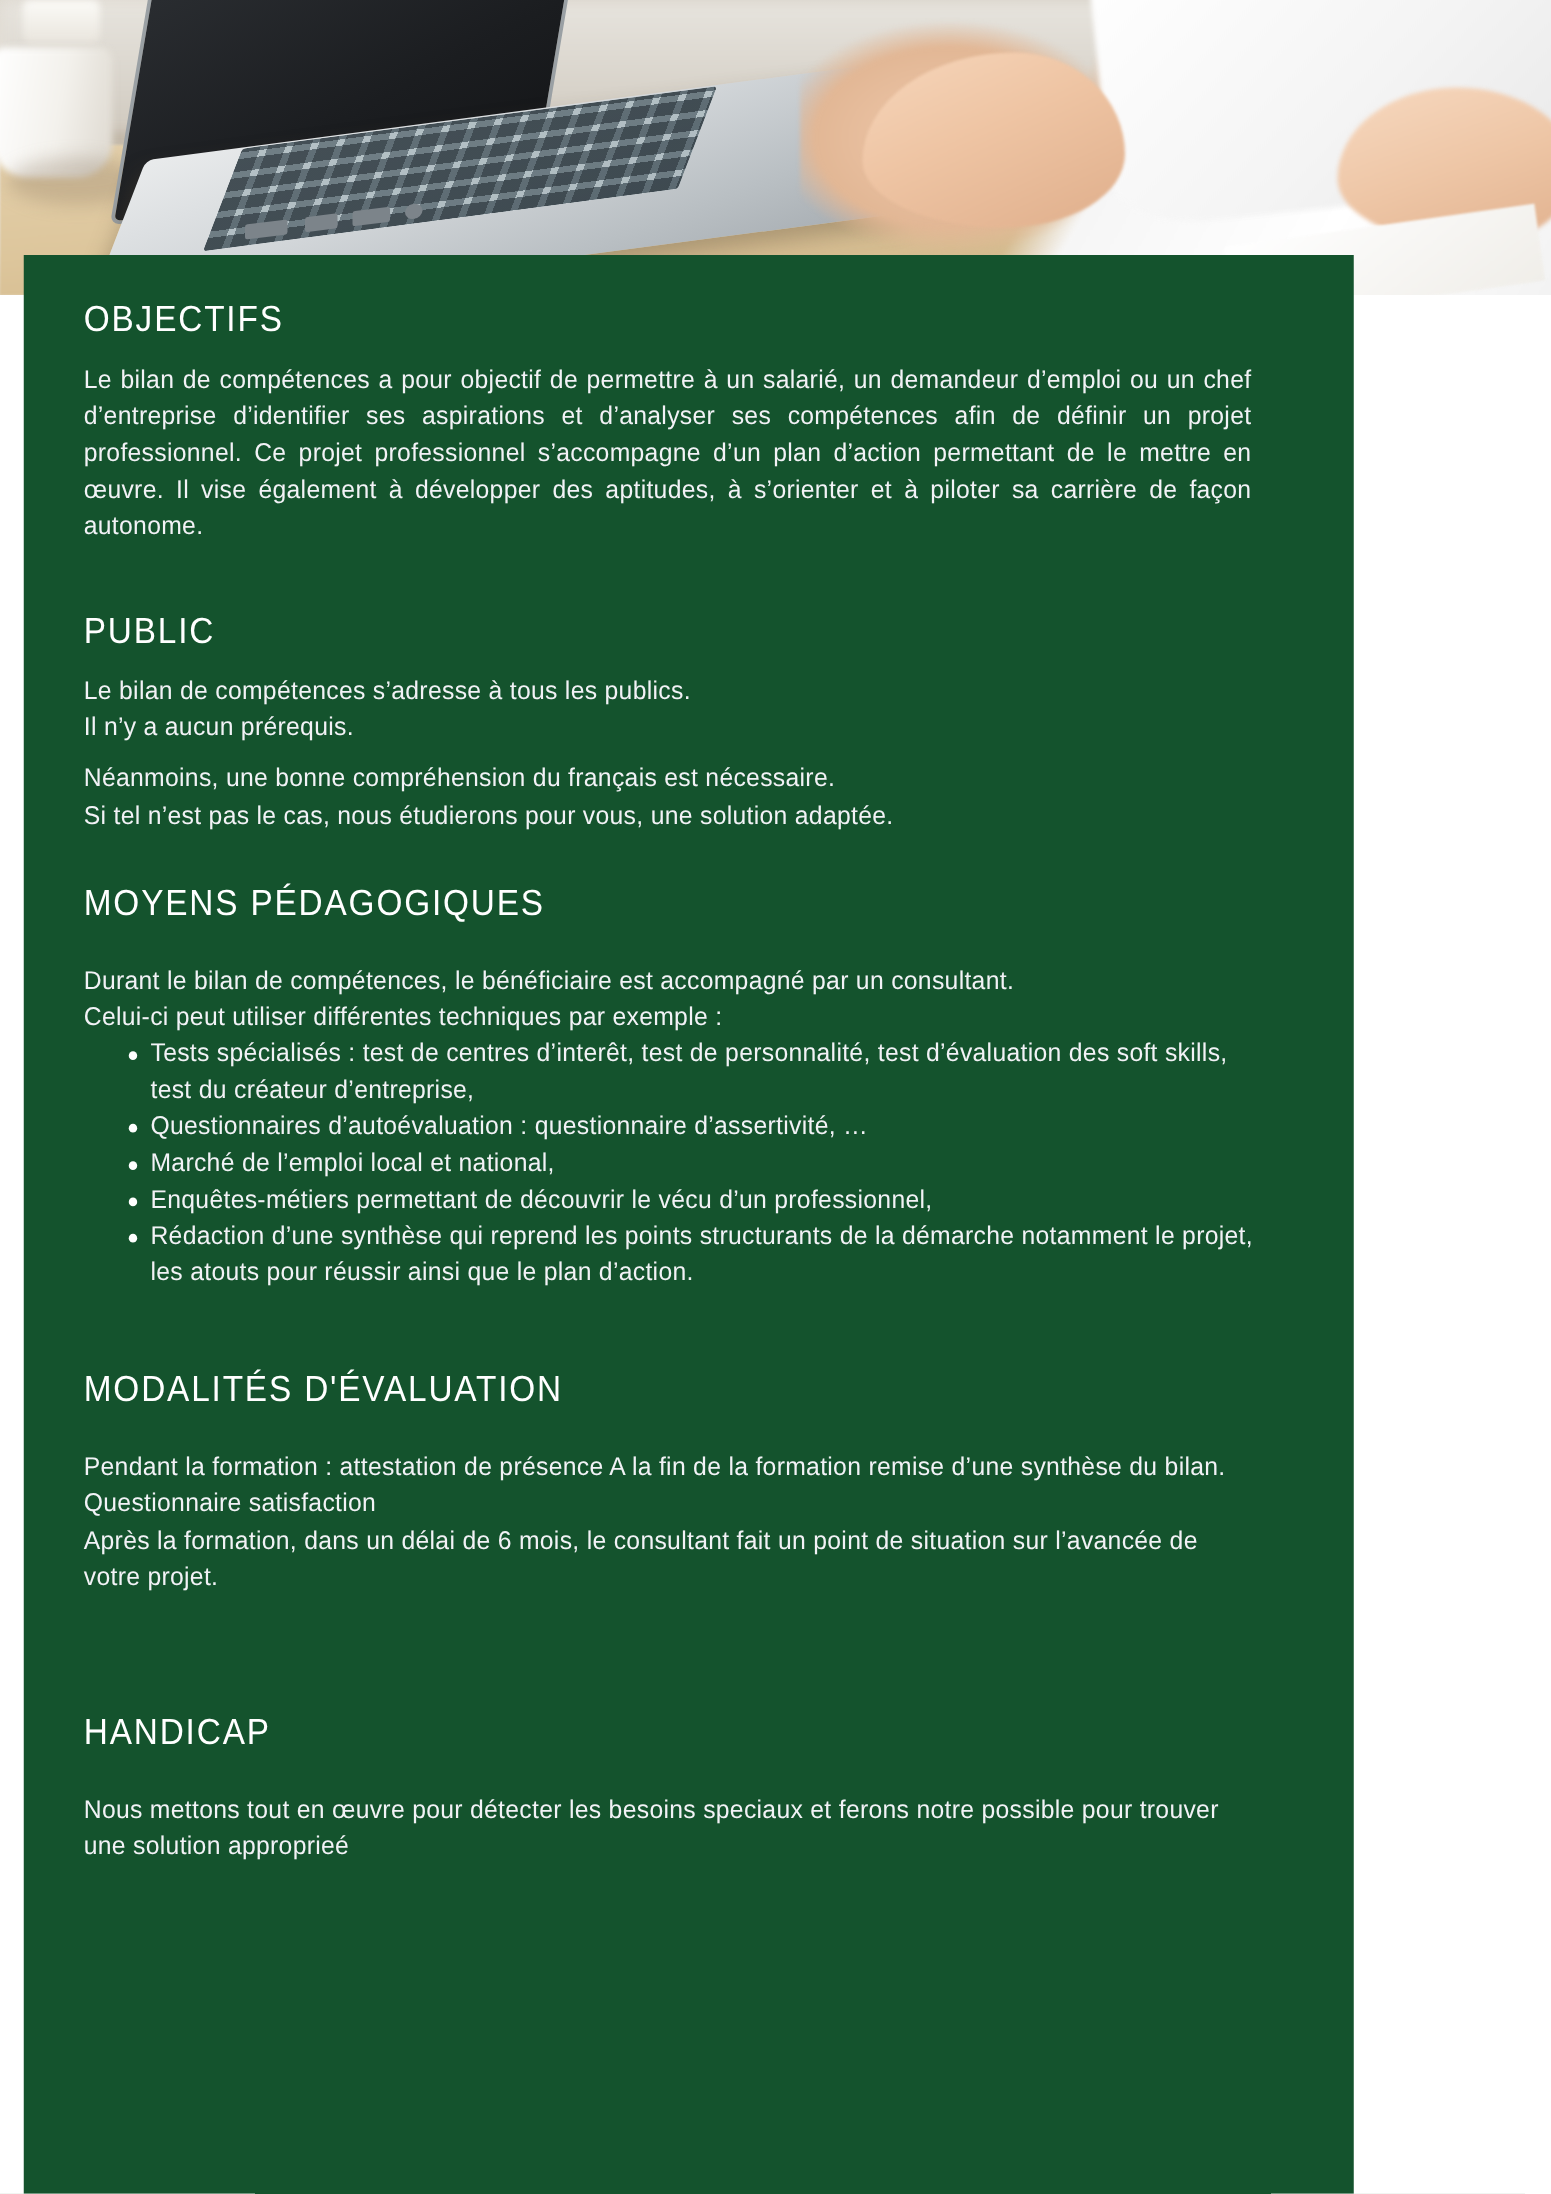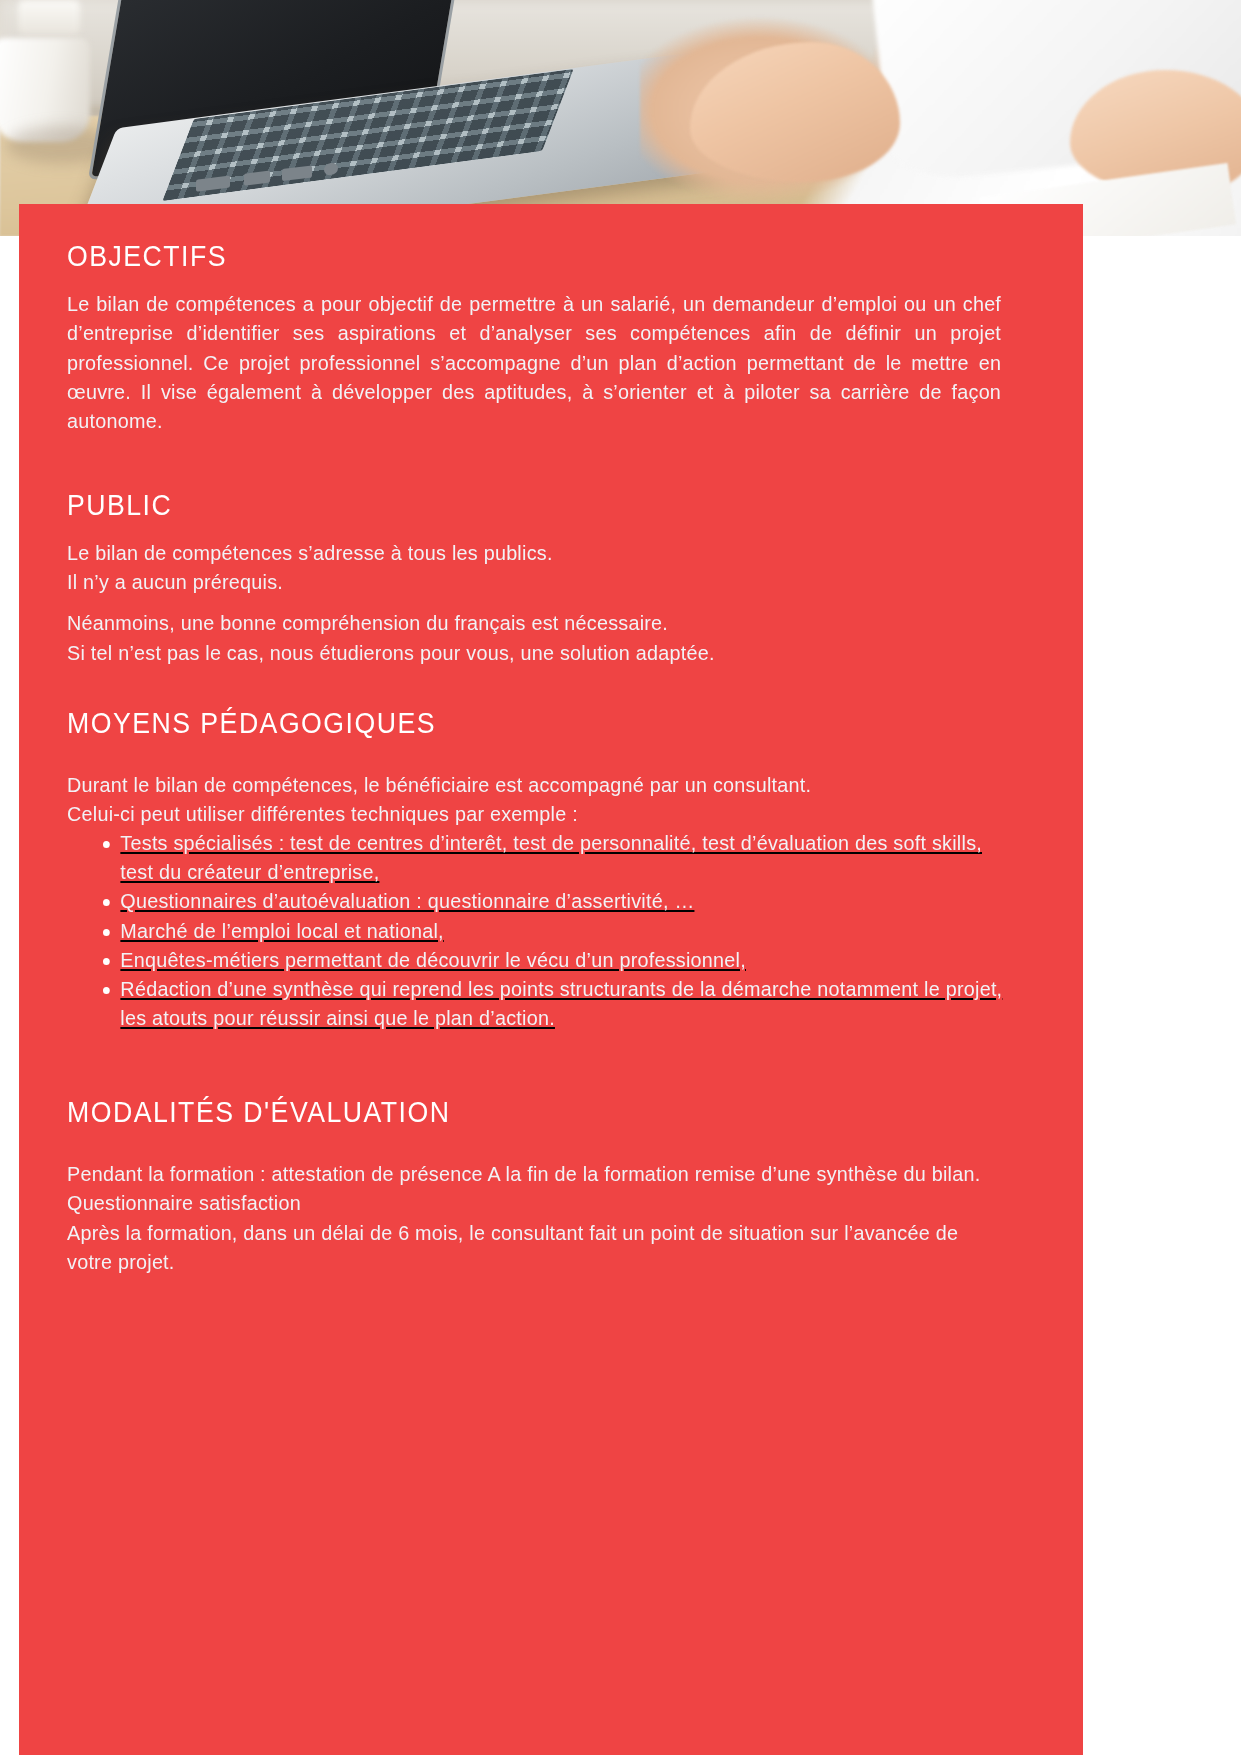--- a/index.html
+++ b/index.html
@@ -177,21 +177,21 @@
     filter: blur(1.2px);
   }
 
   
   .panel {
     position: absolute;
     left: 19px;
     top: 204px;
     width: 1064px;
     height: 1551px;
-    background: #ef4444;
+    background: #14532d;
     box-sizing: border-box;
     padding: 36px 48px 0 48px;
   }
 
   .section { margin: 0; }
 
   h2.heading {
     font-family: "Liberation Sans", sans-serif;
     font-weight: 300;
     font-size: 29px;
@@ -215,21 +215,20 @@
     transform: scaleX(0.965);
     transform-origin: left center;
   }
 
   p.justify { text-align: justify; }
 
   ul.bullets {
     list-style: none;
     margin: 0;
     padding: 0 0 0 36px;
-    text-decoration: underline;
   }
   ul.bullets li {
     position: relative;
     font-family: "Liberation Sans", sans-serif;
     font-size: 20.5px;
     color: #f2f2f6;
     line-height: 1.42;
     letter-spacing: .25px;
     padding-left: 18px;
     transform: scaleX(0.965);
@@ -322,17 +321,22 @@
     <h2 class="heading">MODALITÉS D'ÉVALUATION</h2>
     <div class="sp-30"></div>
     <p class="body" style="white-space:pre-line">Pendant la formation : attestation de présence A la fin de la formation remise d’une synthèse du bilan.
 Questionnaire satisfaction
 Après la formation, dans un délai de 6 mois, le consultant fait un point de situation sur l’avancée de votre projet.</p>
   </div>
 
   <div class="sp-64"></div>
   <div class="sp-30"></div>
 
+  <div class="section">
+    <h2 class="heading">HANDICAP</h2>
+    <div class="sp-30"></div>
+    <p class="body">Nous mettons tout en œuvre pour détecter les besoins speciaux et ferons notre possible pour trouver une solution approprieé</p>
+  </div>
 
   <div class="sp-54"></div>
 
 
 </div>
 
 </body></html>

